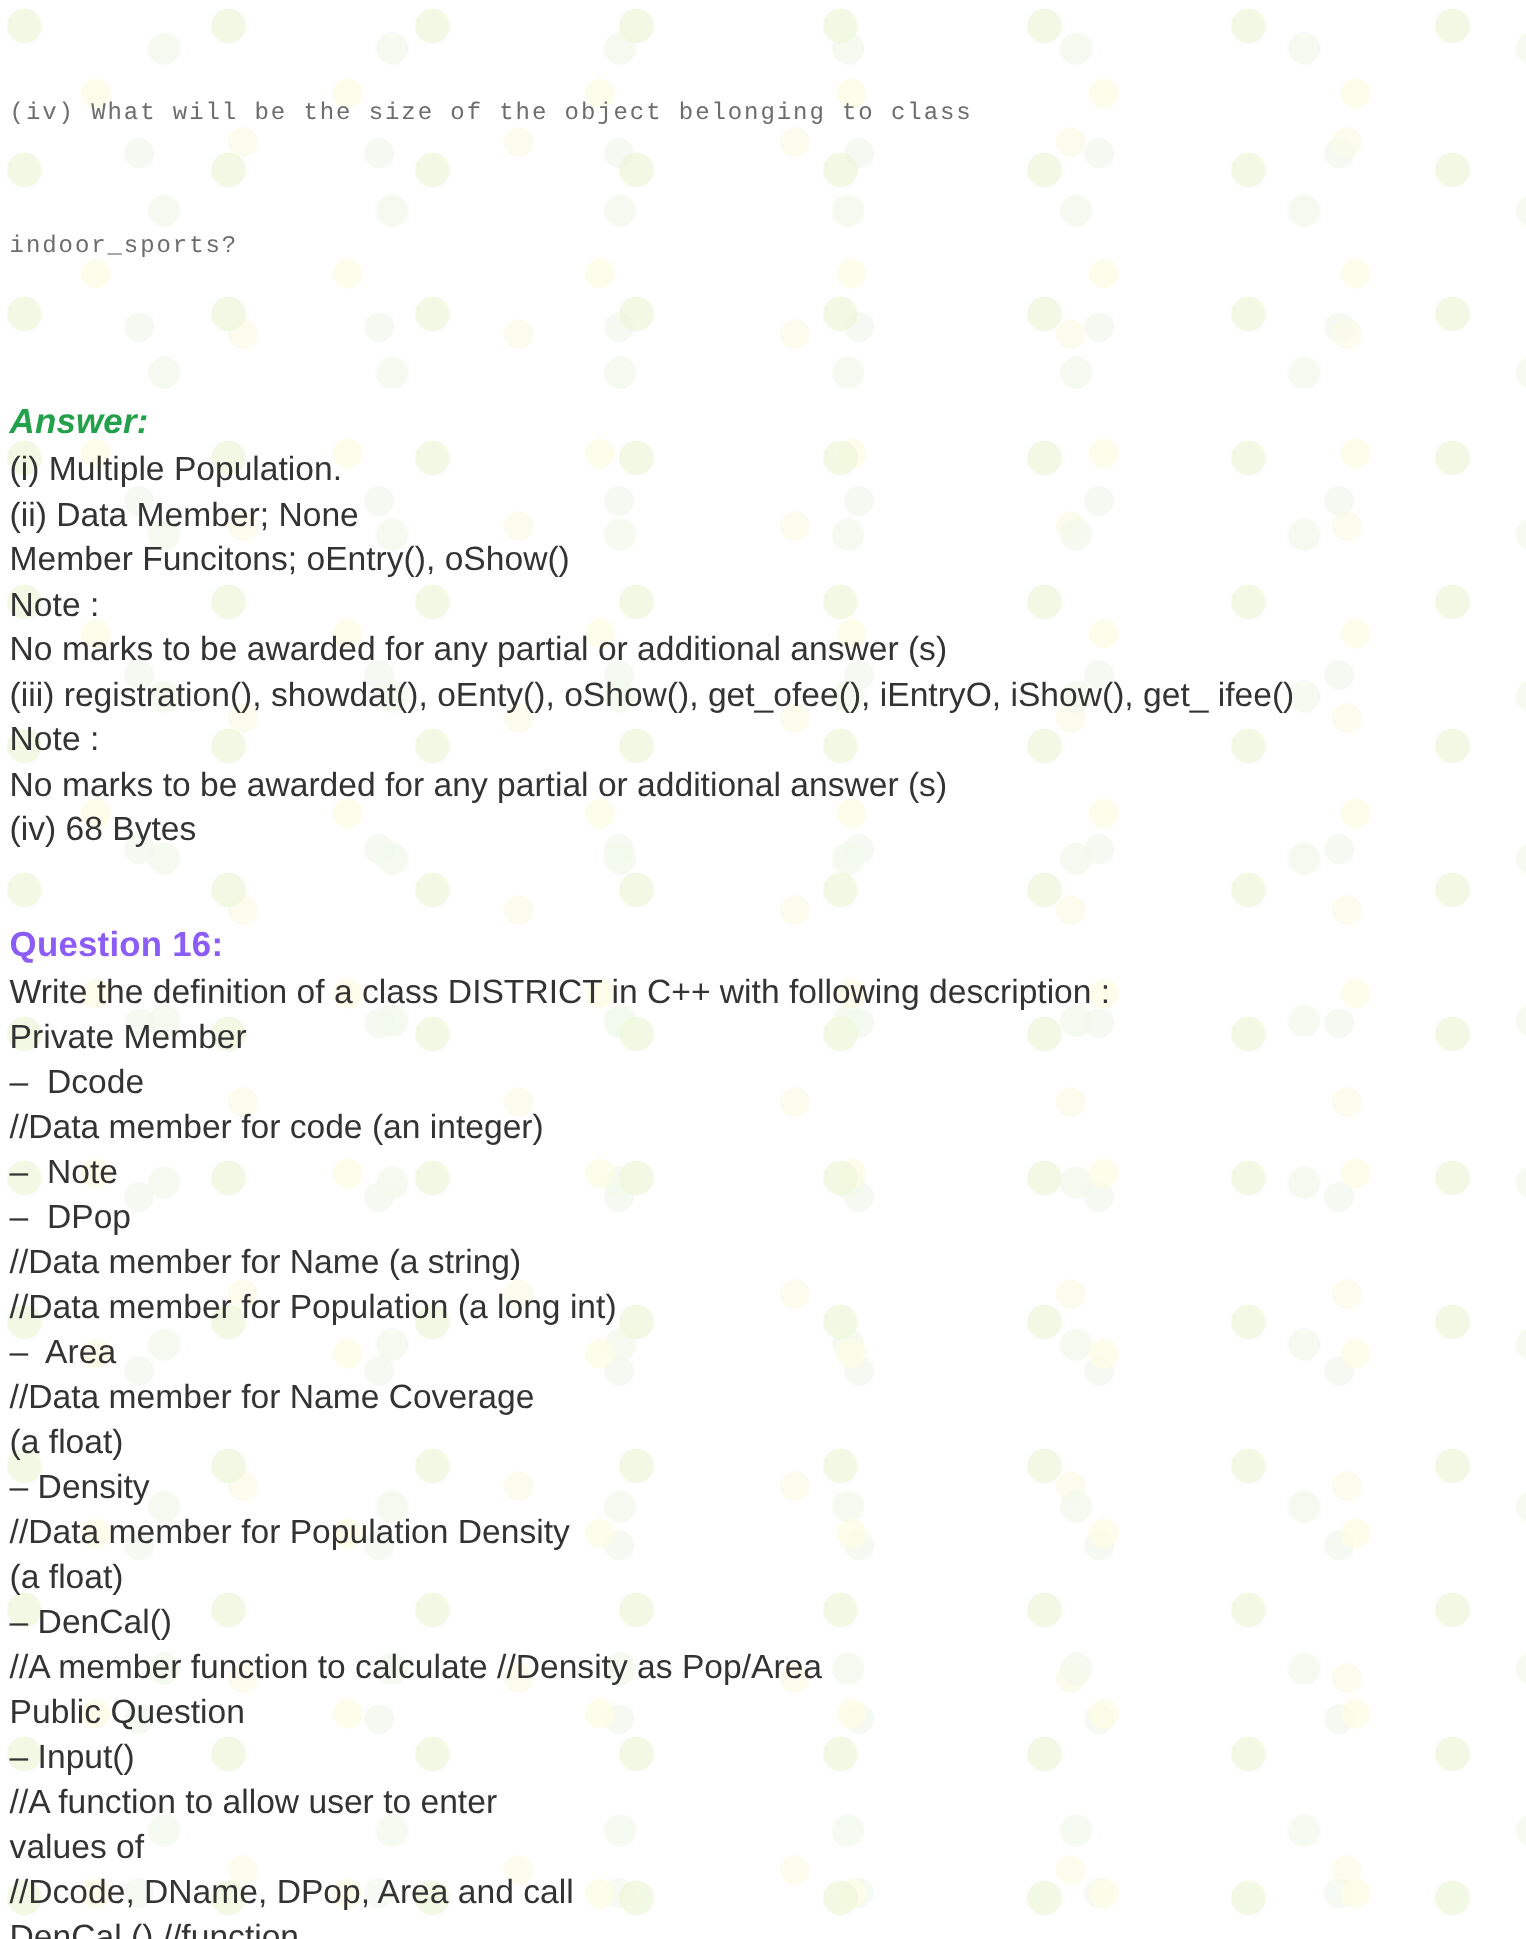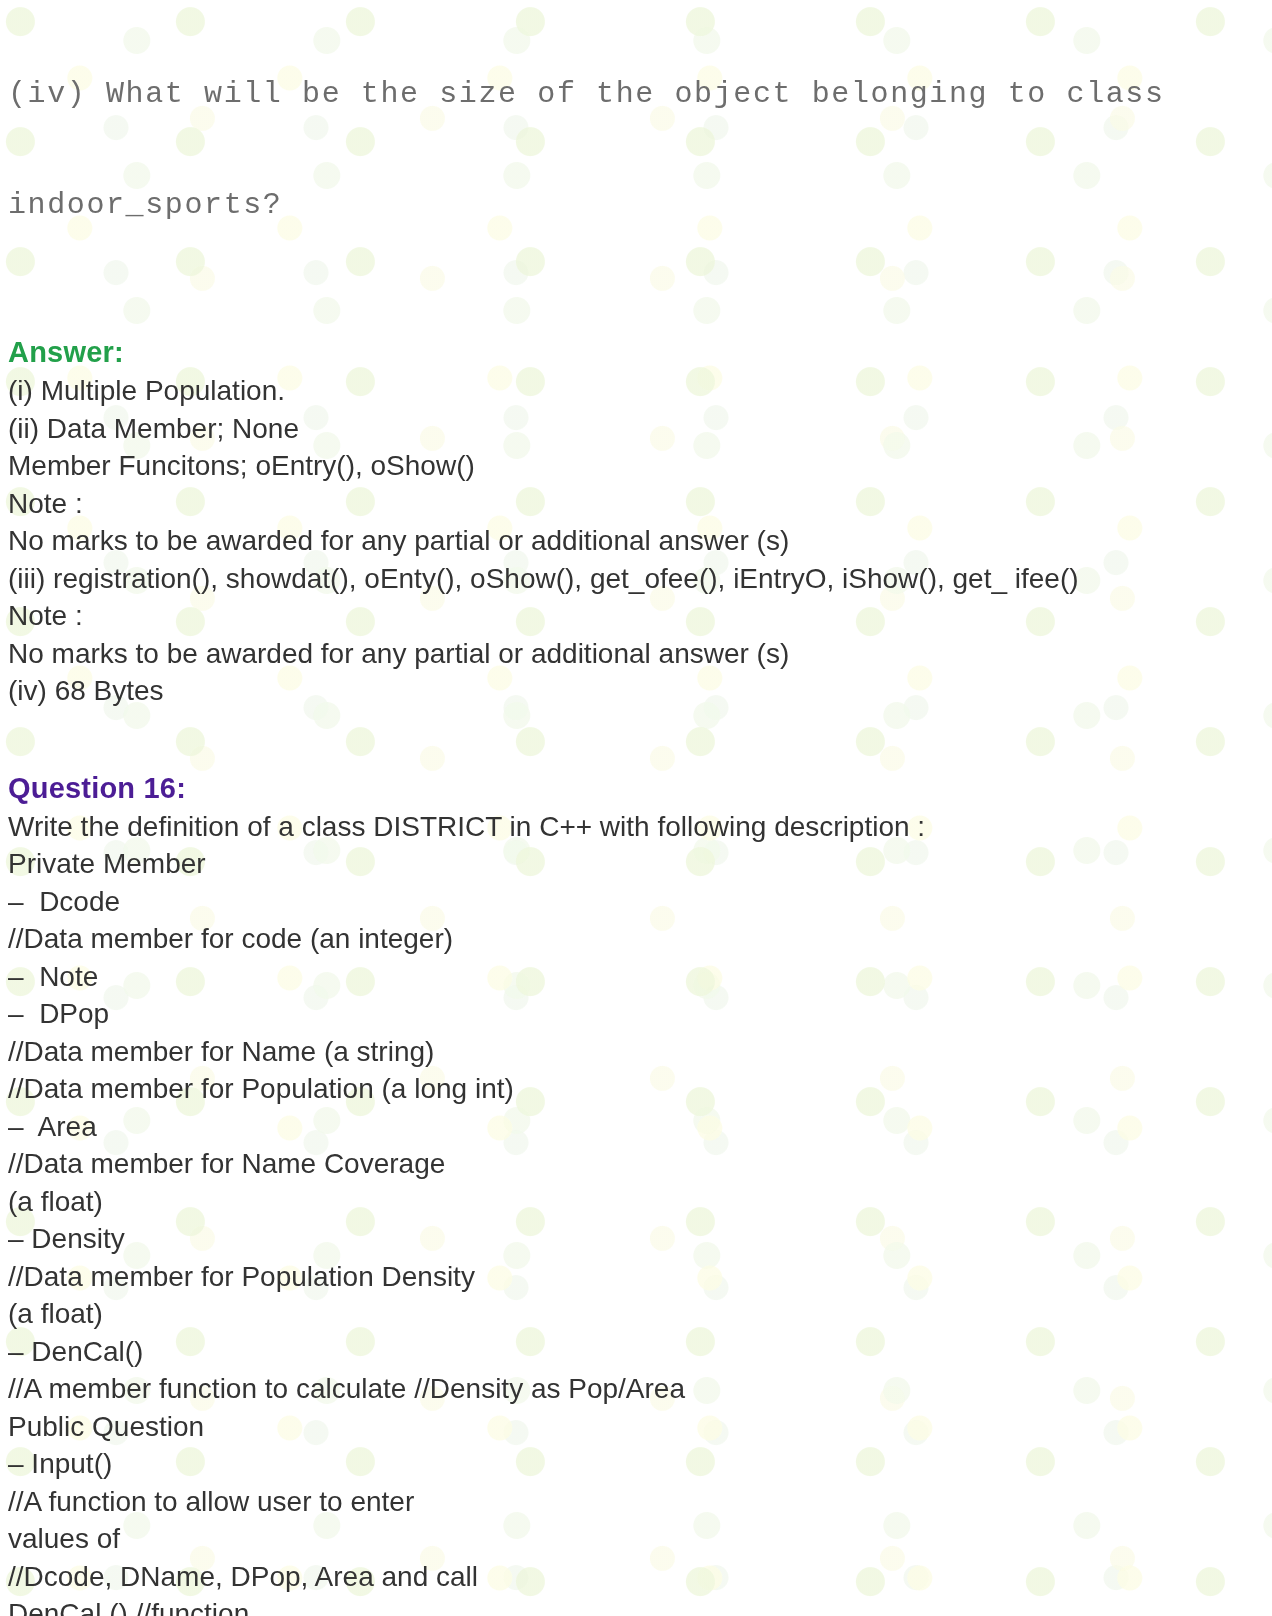--- a/index.html
+++ b/index.html
@@ -35,42 +35,42 @@
 
   #page {
     position: relative;
     z-index: 1;
     padding: 0 0 0 8px;
   }
 
   
   .mono-block {
     font-family: "Liberation Mono", "DejaVu Sans Mono", monospace;
-    font-size: 30px;
+    font-size: 20px;
     line-height: 37px;
     color: #6d6d6d;
     letter-spacing: 1.6px;
     white-space: pre-wrap;
     margin: 0;
     padding-top: 2px;
   }
   .mono-block .mono-line { display: block; }
 
   .spacer-sm { height: 34px; }
   .spacer-lg { height: 58px; }
 
   h2.section-heading {
     margin: 0;
     font-size: 29px;
     line-height: 40px;
     font-weight: bold;
     letter-spacing: 0.2px;
   }
-  h2.answer-heading { color: #22a04a; }
-  h2.question-heading { color: #4c1d95; }
+  h2.answer-heading { color: #22a04a; font-style: italic; }
+  h2.question-heading { color: #8b5cf6; }
 
   .body-line {
     font-size: 28px;
     line-height: 37.5px;
     color: #333333;
     white-space: pre;
     margin: 0;
     font-weight: 400;
   }
 </style>

